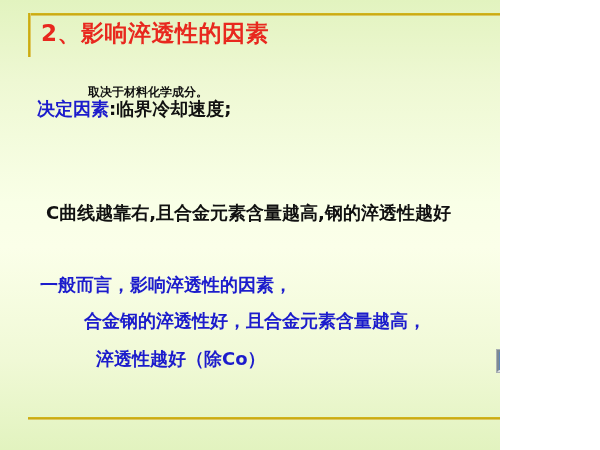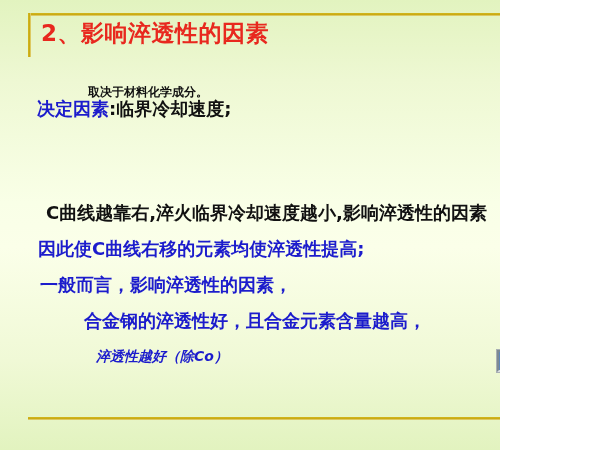--- a/index.html
+++ b/index.html
@@ -108,23 +108,22 @@
   }
   .l-c4 {
     left: 84px;
     top: 310px;
     font-size: 18px;
     color: #1c1ccc;
   }
   .l-c5 {
     left: 96px;
     top: 348px;
-    font-size: 14px;
+    font-size: 18px;
     color: #1c1ccc;
-    font-style: italic;
   }
 
   
   .blue-box {
     position: absolute;
     left: 497px;
     top: 350px;
     width: 52px;
     height: 22px;
     box-sizing: border-box;
@@ -150,23 +149,22 @@
 
   <div class="rule-top"></div>
   <div class="rule-left"></div>
 
   <div class="title">2、影响淬透性的因素</div>
 
   <div class="line l-decide"><span class="blu">决定因素</span><span class="blk">:临界冷却速度;</span></div>
 
   <div class="line l-depends">取决于材料化学成分。</div>
 
-  <div class="line l-c1">C曲线越靠右,淬火临界冷却速度越小,影响淬透性的因素</div>
+  <div class="line l-c1">C曲线越靠右,且合金元素含量越高,钢的淬透性越好</div>
 
-  <div class="line l-c2">因此使C曲线右移的元素均使淬透性提高;</div>
 
   <div class="line l-c3">一般而言，影响淬透性的因素，</div>
 
   <div class="line l-c4">合金钢的淬透性好，且合金元素含量越高，</div>
 
   <div class="line l-c5">淬透性越好（除Co）</div>
 
   <div class="blue-box">
     <div class="inner"></div>
   </div>

